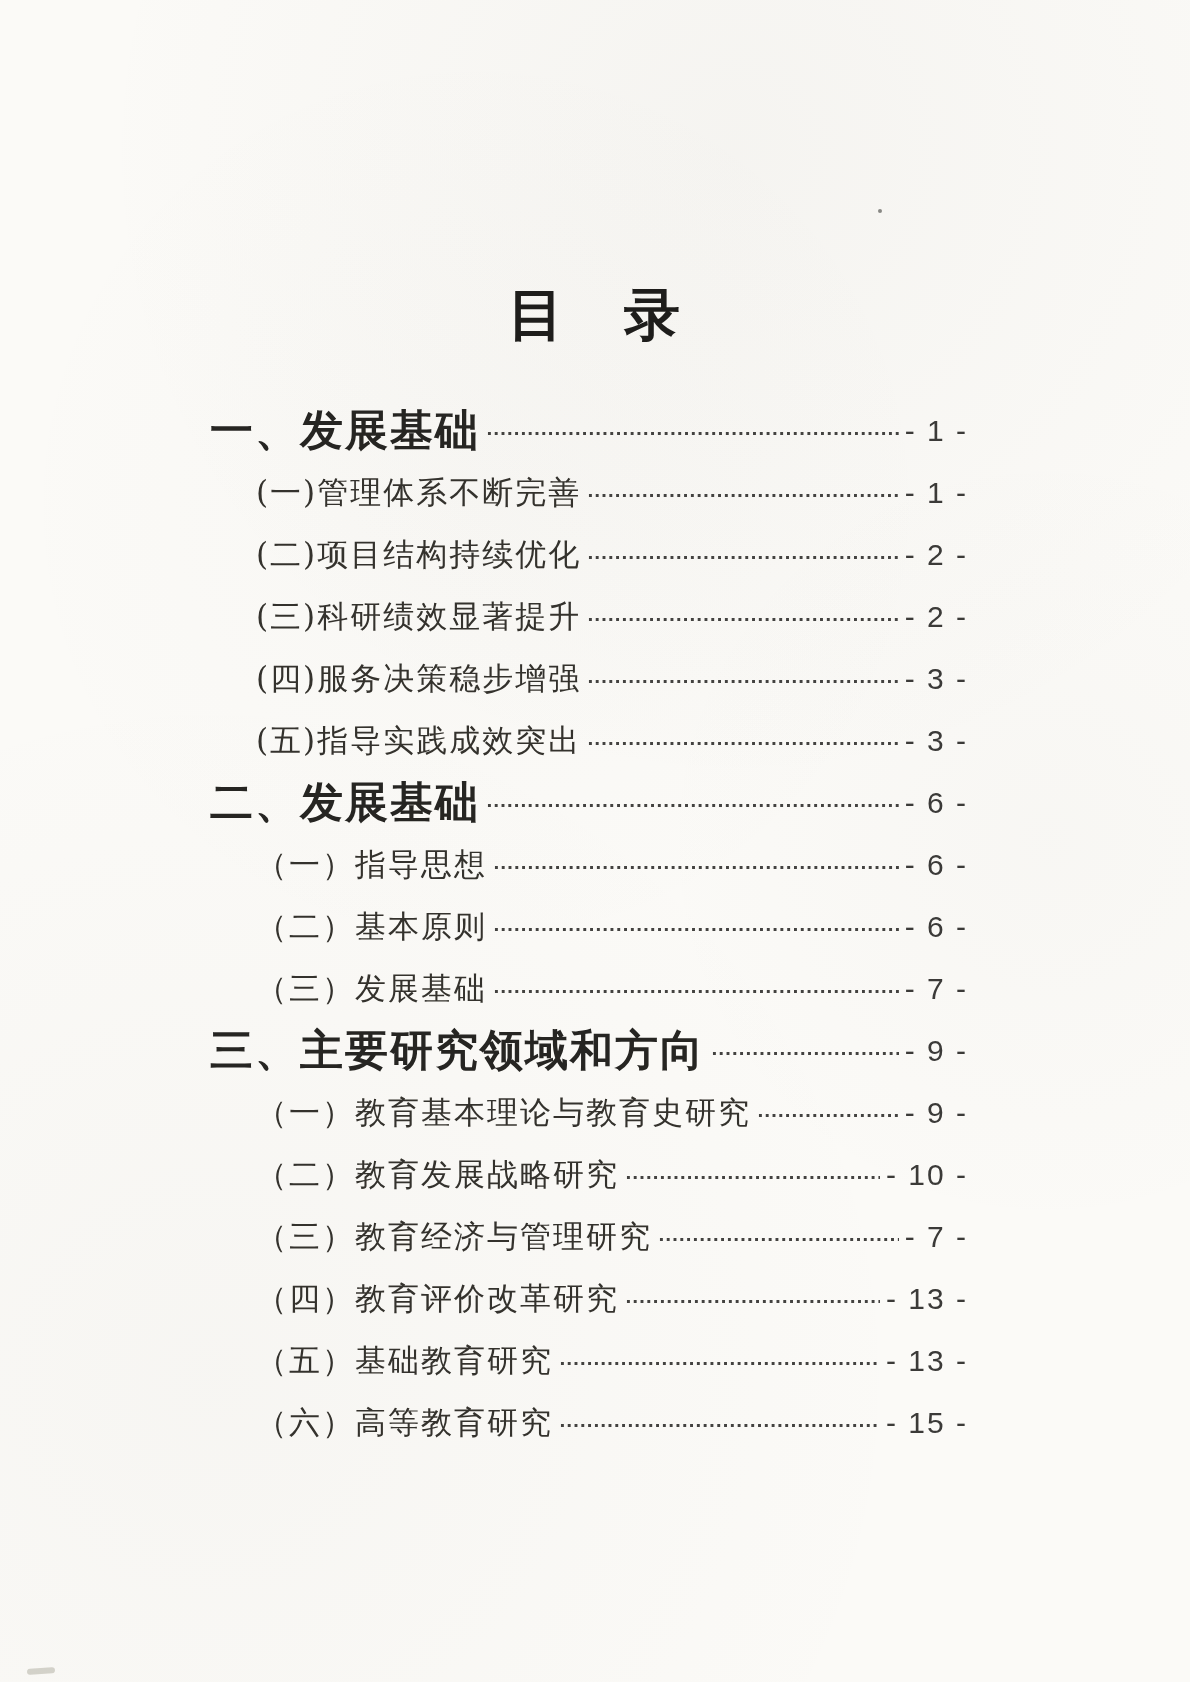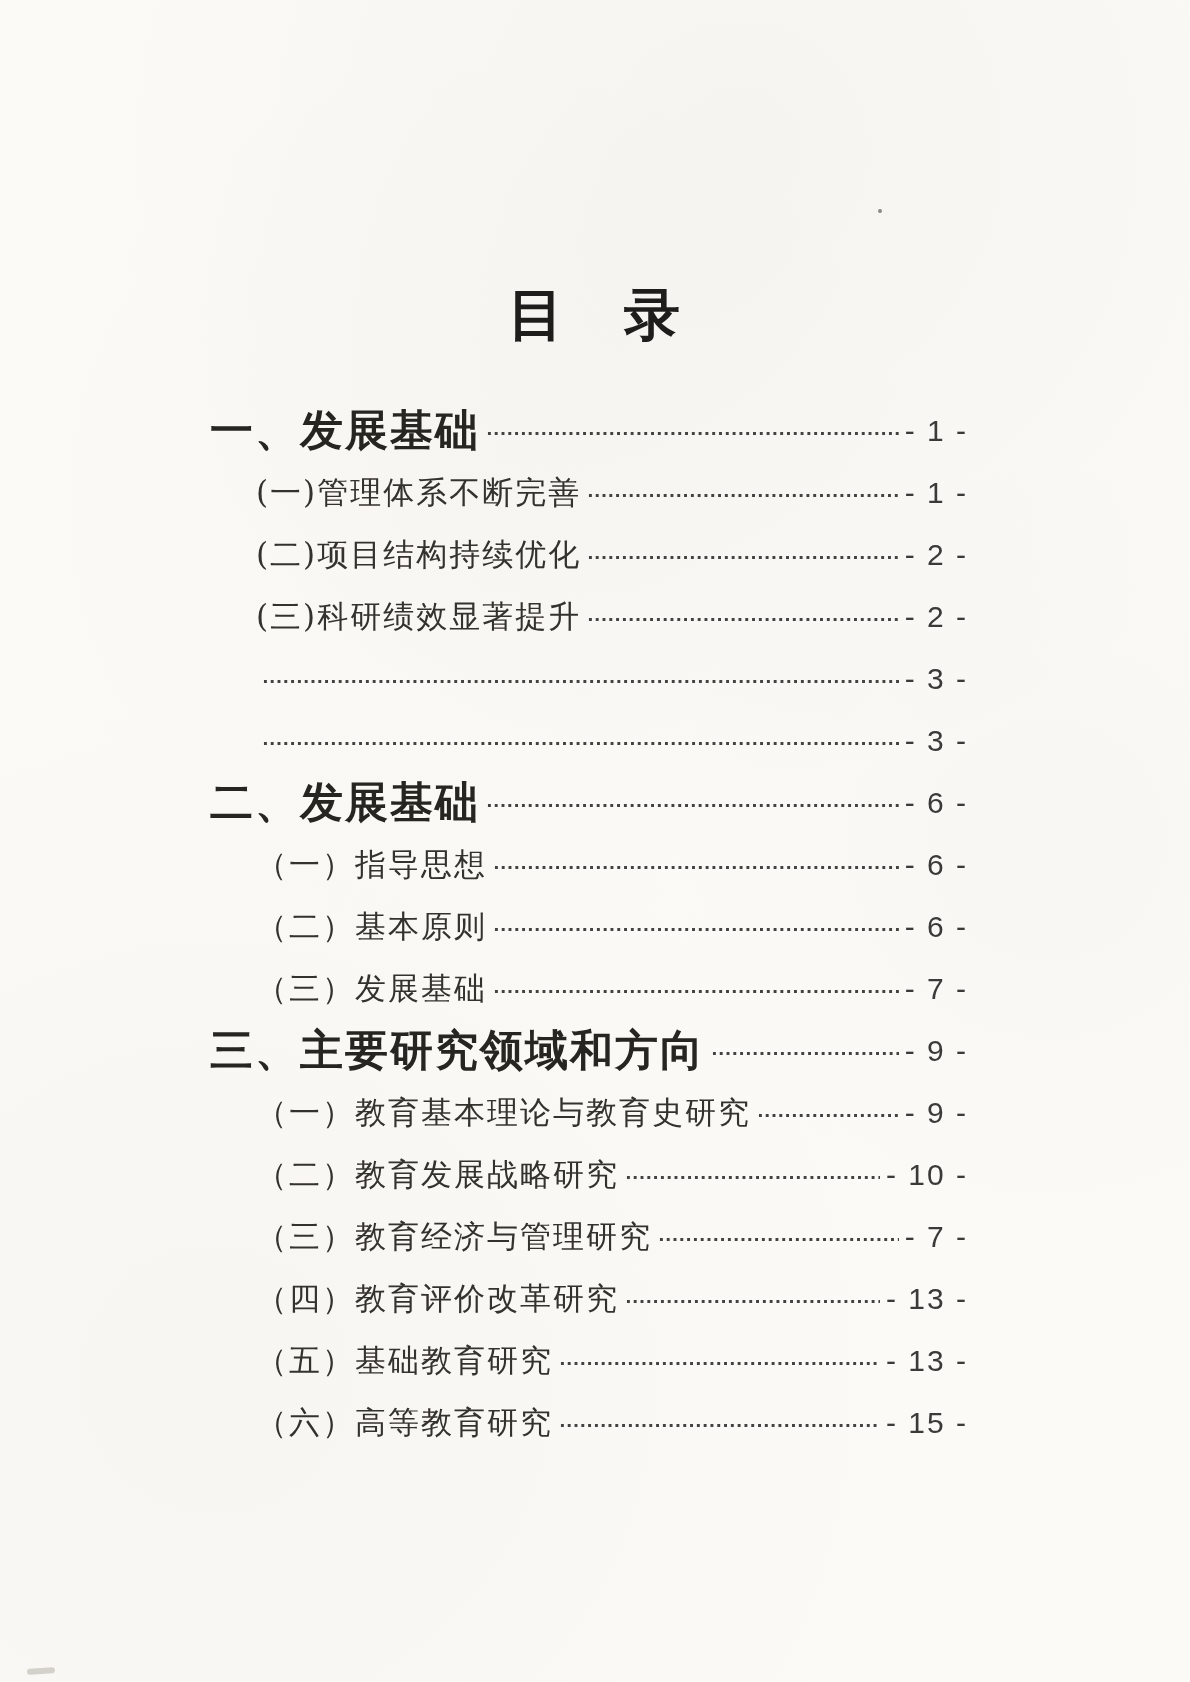--- a/index.html
+++ b/index.html
@@ -131,25 +131,27 @@
     <span class="toc-page">- 2 -</span>
   </div>
 
   <div class="toc-row level-2">
     <span class="toc-label">(三)科研绩效显著提升</span>
     <span class="toc-leader"></span>
     <span class="toc-page">- 2 -</span>
   </div>
 
   <div class="toc-row level-2">
+    <span class="toc-label">(四)服务决策稳步增强</span>
     <span class="toc-leader"></span>
     <span class="toc-page">- 3 -</span>
   </div>
 
   <div class="toc-row level-2">
+    <span class="toc-label">(五)指导实践成效突出</span>
     <span class="toc-leader"></span>
     <span class="toc-page">- 3 -</span>
   </div>
 
   <div class="toc-row level-1">
     <span class="toc-label">二、发展基础</span>
     <span class="toc-leader"></span>
     <span class="toc-page">- 6 -</span>
   </div>
 

